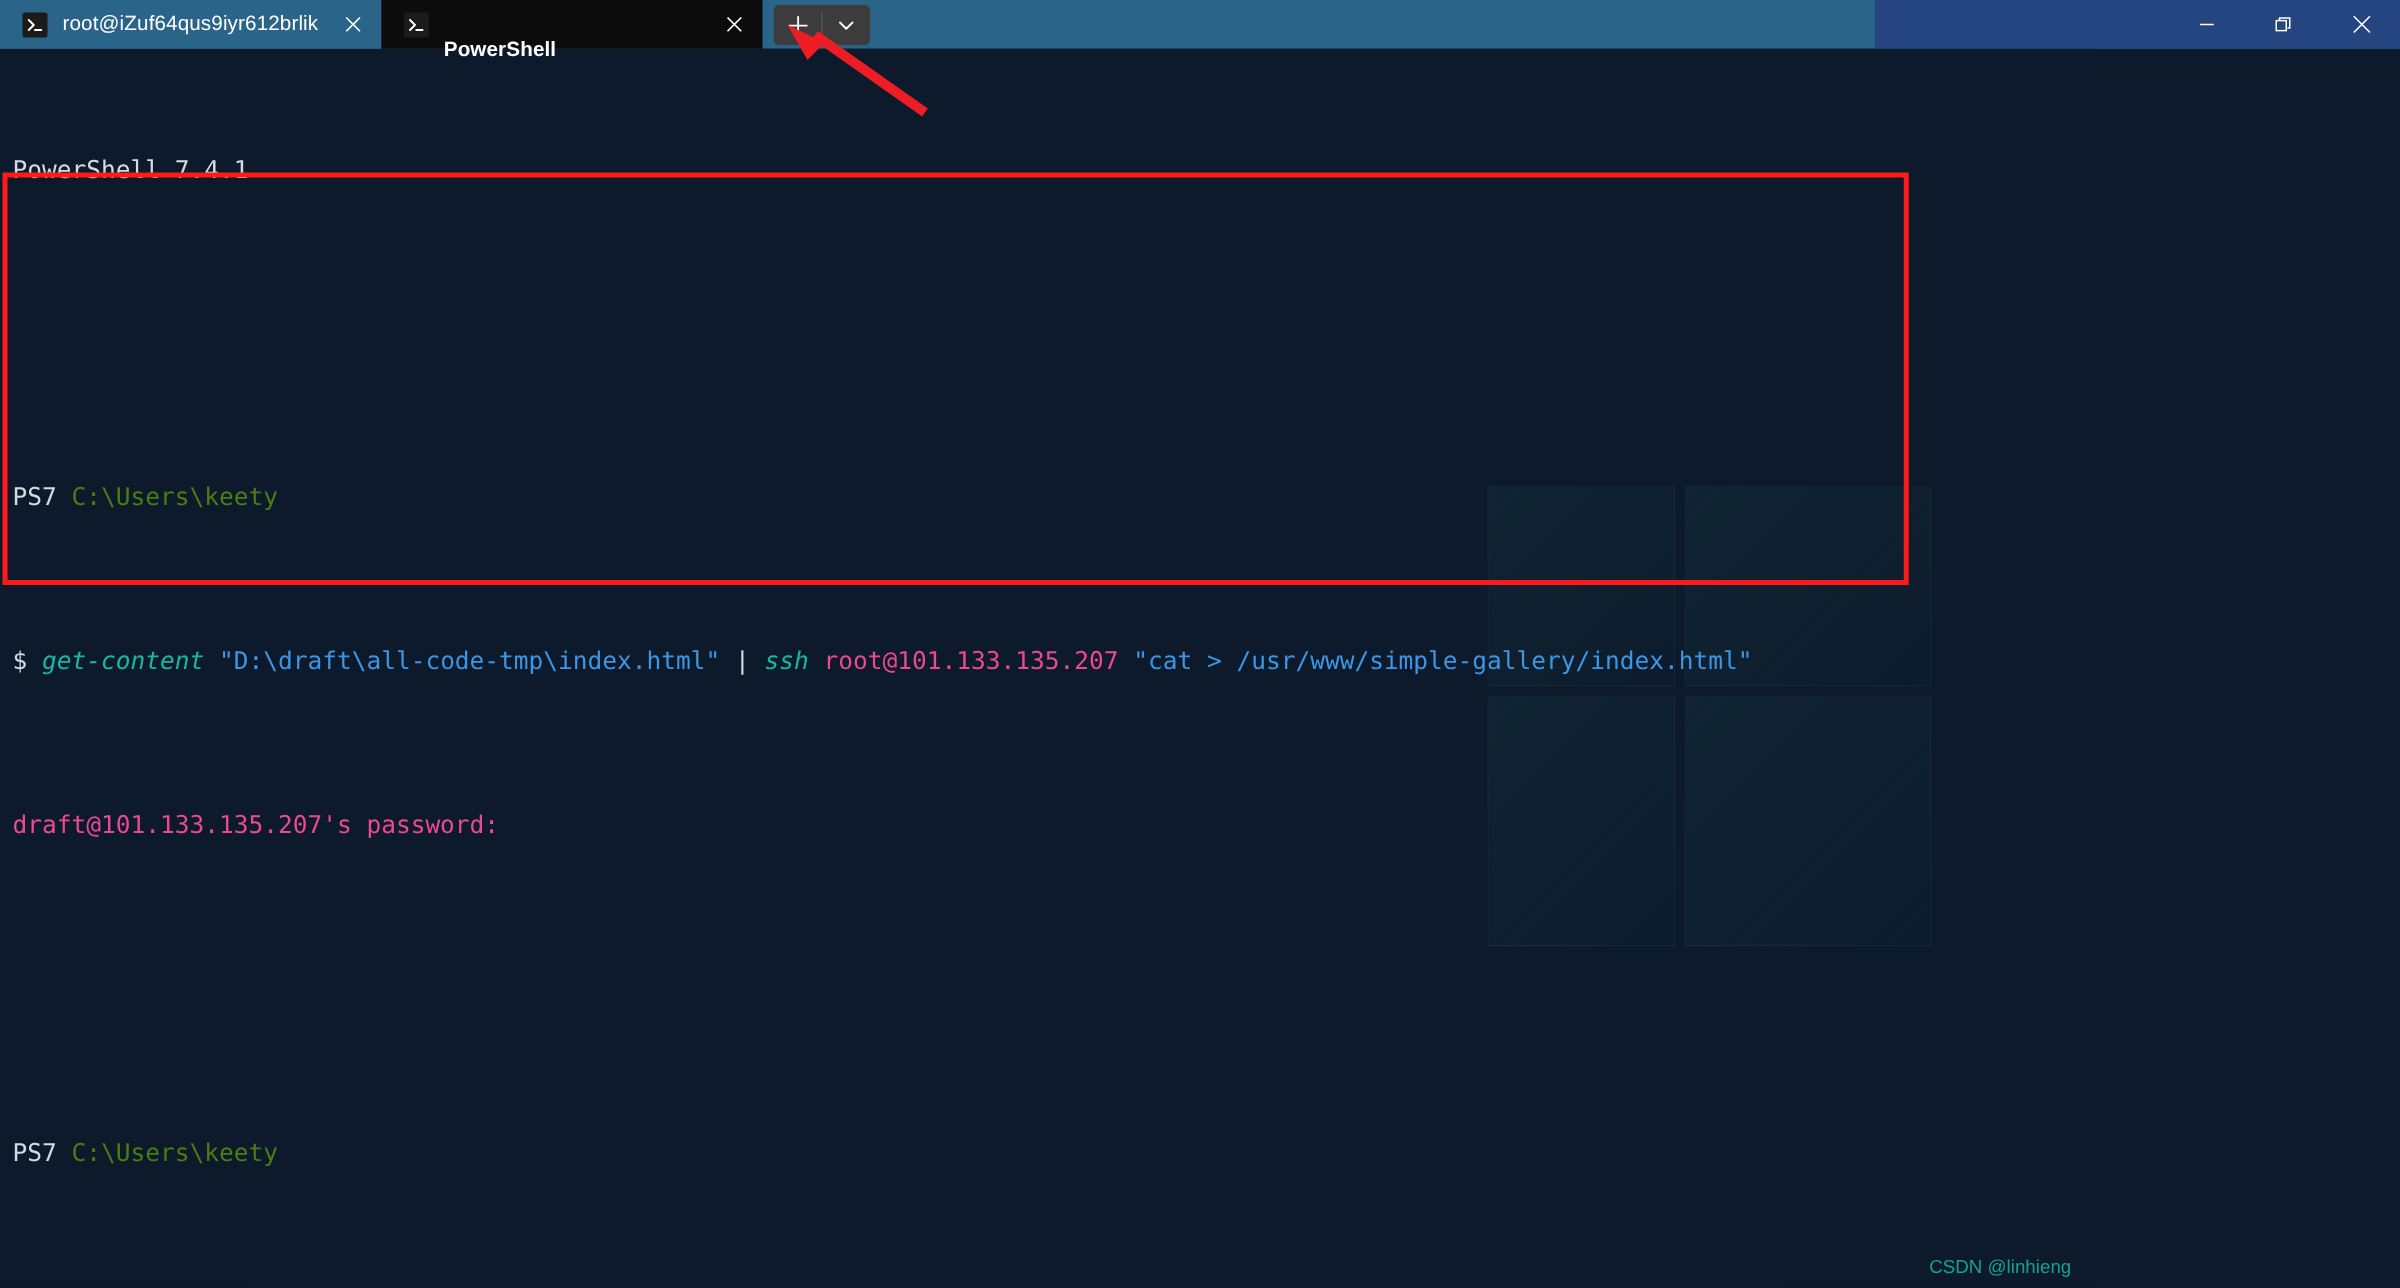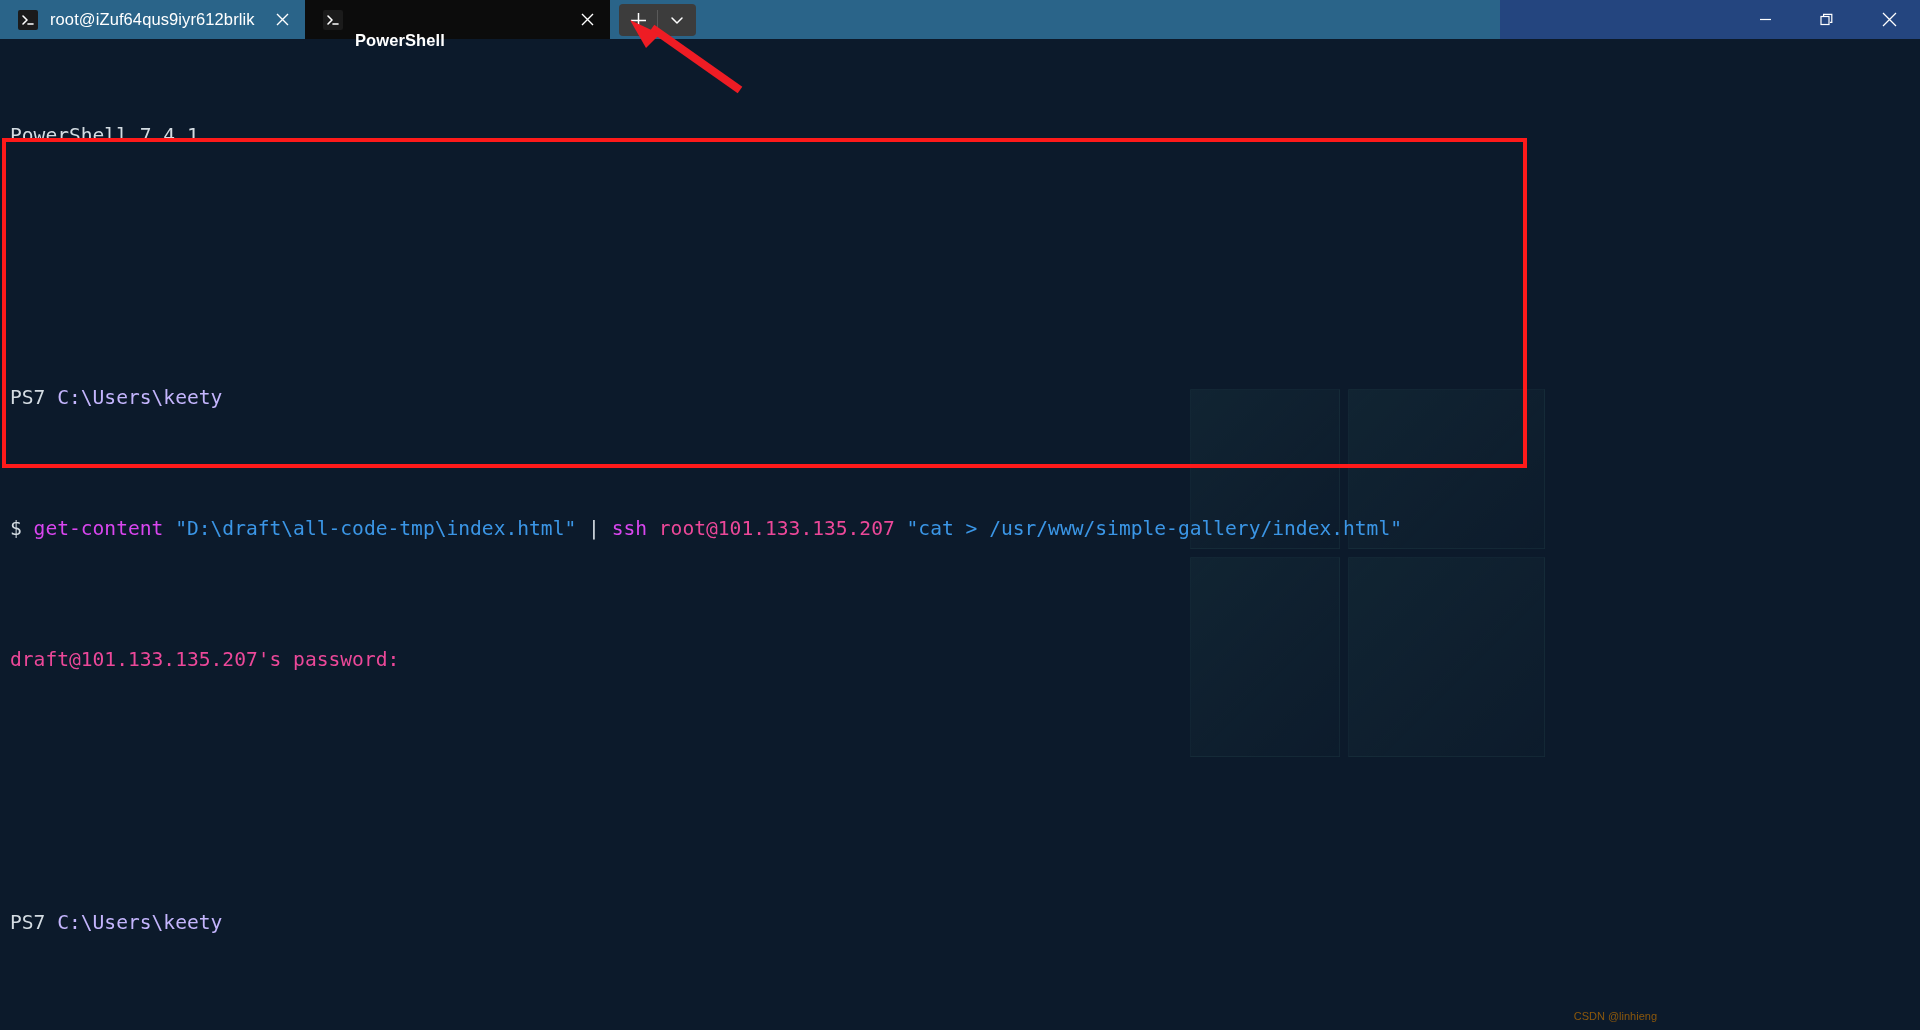--- a/index.html
+++ b/index.html
@@ -122,44 +122,44 @@
     padding:15px 0 0 10px;
     font-family:"DejaVu Sans Mono", monospace;
     font-size:19.6px;
     line-height:32.8px;
     white-space:pre;
     color:#ccd6dd;
     z-index:2;
   }
   .ln{ height:32.8px; }
   .c-white  { color:#d4dce2; }
-  .c-green  { color:#c4b5fd; }
-  .c-yellow { color:#d946ef; }
+  .c-green  { color:#4d7c0f; }
+  .c-yellow { color:#14b8a6;font-style:italic; }
   .c-blue   { color:#3b96e6; }
   .c-gray   { color:#ec4899; }
 
   
   #redbox{
     position:absolute;
     left:2px; top:99px;
     width:1525px; height:330px;
     border:4px solid #ff1a1a;
     z-index:6;
     pointer-events:none;
   }
   #arrow-svg{
     position:absolute; left:600px; top:18px;
     z-index:7; pointer-events:none;
   }
 
   #watermark{
     position:absolute; right:20px; bottom:8px;
-    color:#a16207; opacity:.85;
+    color:#14b8a6; opacity:.85;
     font-family:"Liberation Sans", sans-serif;
-    font-size:11px;
+    font-size:15px;
     z-index:8;
   }
 </style>
 </head>
 <body>
 
 <div id="window">
 
   <div id="titlebar">
     <div id="titlebar-bg-right"></div>

